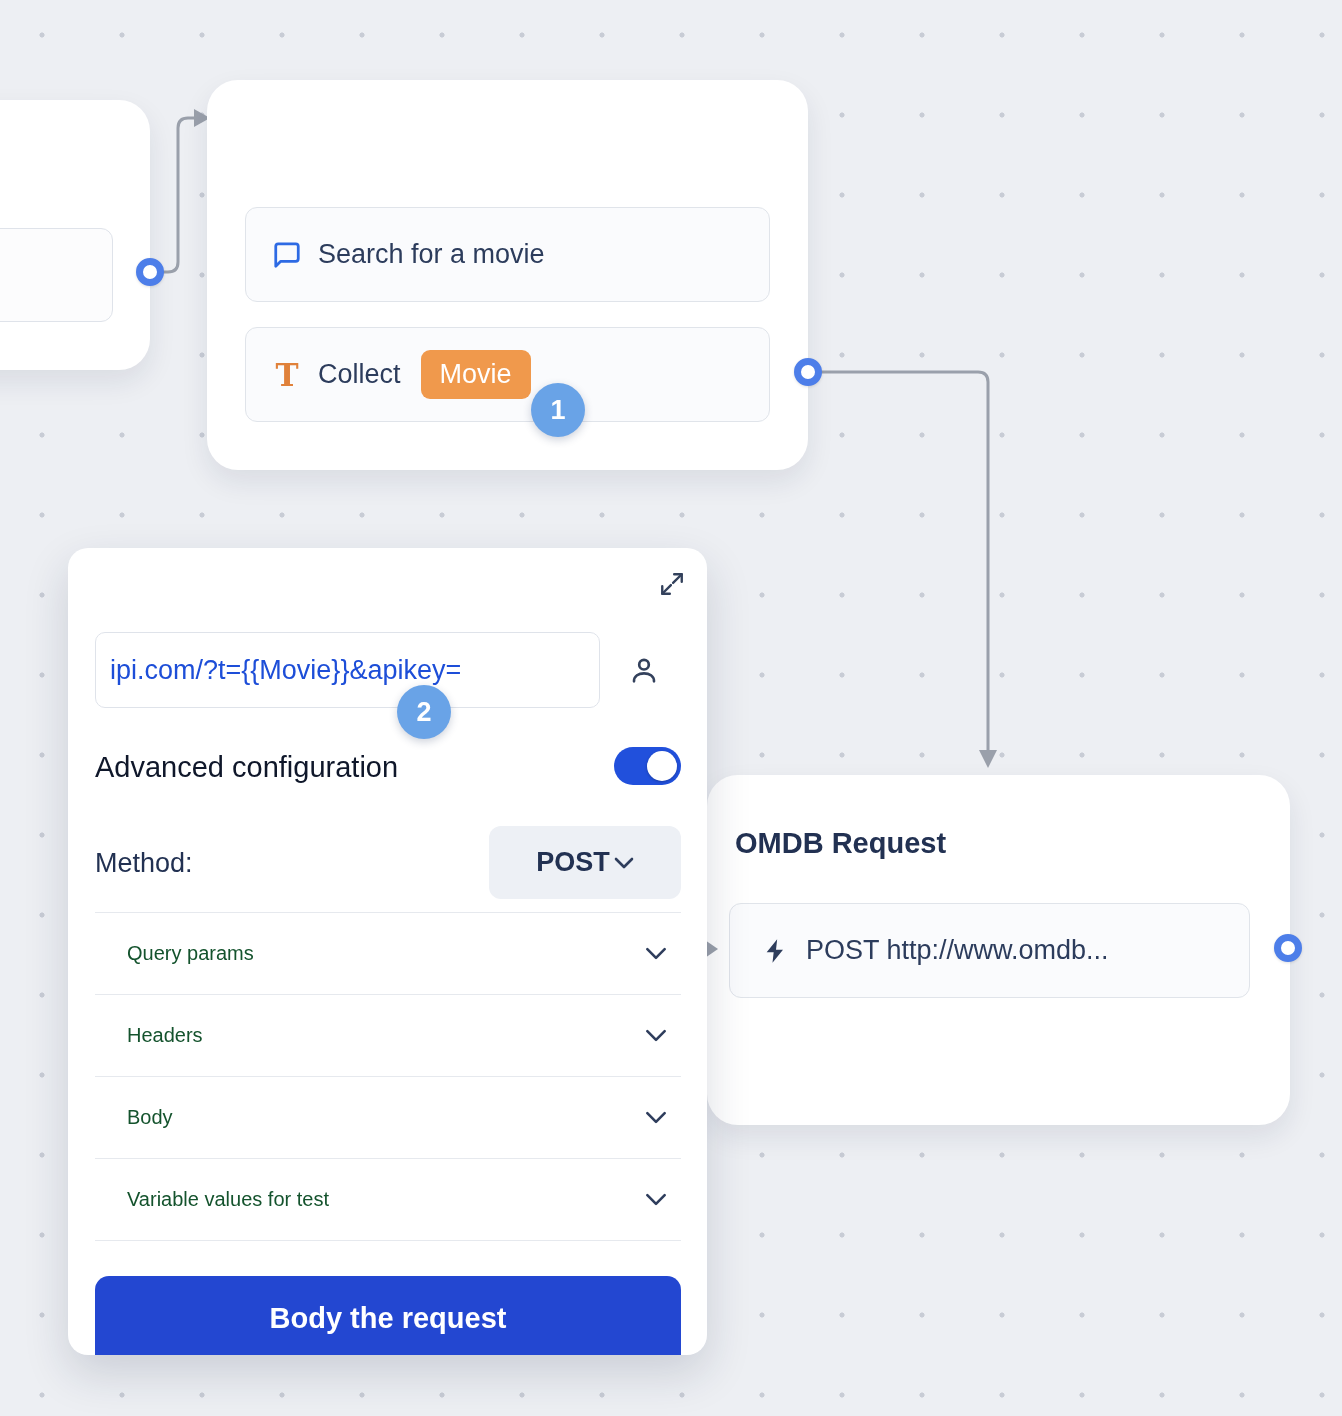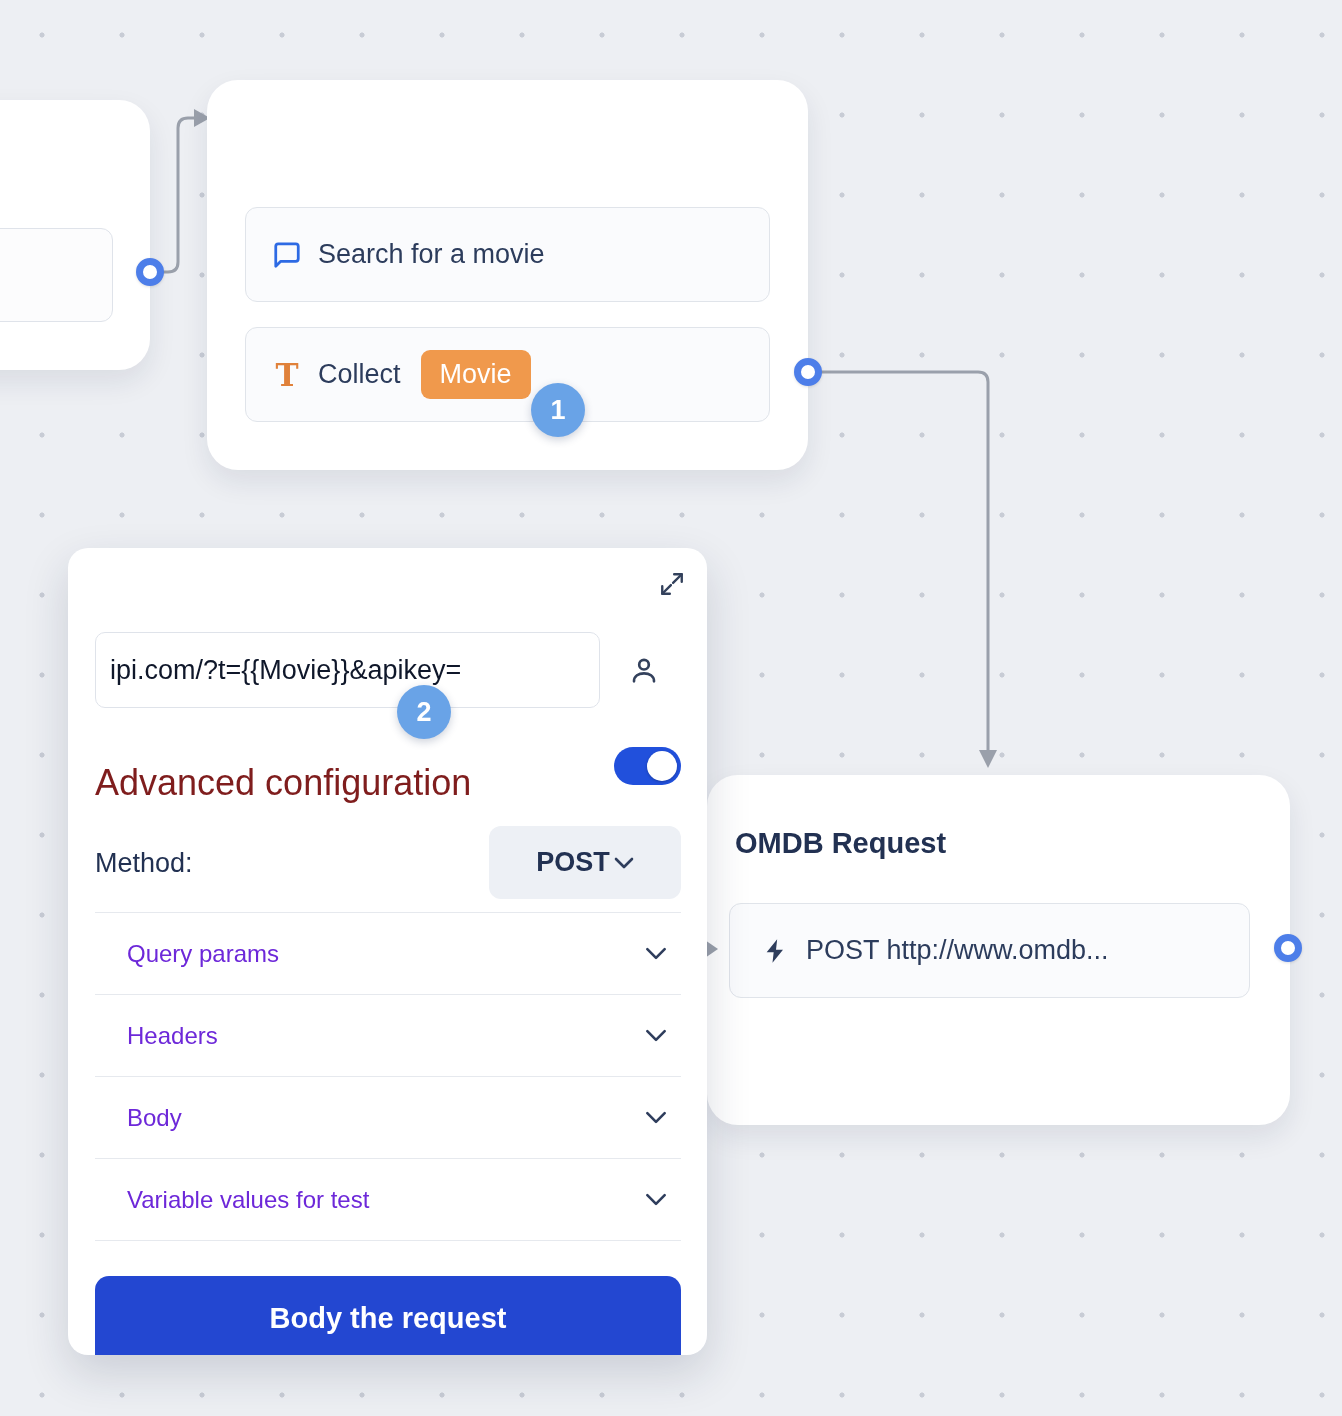--- a/index.html
+++ b/index.html
@@ -97,30 +97,30 @@
   }
   .expand-btn{
     position:absolute; left:581px; top:13px; width:46px; height:46px;
     background:transparent; border:none; border-radius:10px; cursor:pointer;
     display:flex; align-items:center; justify-content:center;
   }
   .url-input{
     position:absolute; left:27px; top:84px; width:505px; height:76px;
     border:1.5px solid #dfe3ea; border-radius:10px; background:#ffffff;
     font-family:"Liberation Sans", sans-serif;
-    font-size:27px; color:#0f172a; padding:16px 14px; outline:none;
+    font-size:27px; color:#1d4ed8; padding:16px 14px; outline:none;
     white-space:nowrap; overflow:hidden;
   }
   .person-btn{
     position:absolute; left:540px; top:86px; width:72px; height:72px;
     background:transparent; border:none; border-radius:12px; cursor:pointer;
     display:flex; align-items:center; justify-content:center;
   }
   .adv-label{
-    position:absolute; left:27px; top:214px; font-size:36px; color:#7f1d1d;
+    position:absolute; left:27px; top:203px; font-size:29px; color:#0f172a;
   }
   .toggle{
     position:absolute; left:546px; top:199px; width:67px; height:38px;
     background:#2150dc; border-radius:19px; cursor:pointer;
   }
   .toggle .knob{
     position:absolute; right:4px; top:4px; width:30px; height:30px;
     background:#ffffff; border-radius:50%; box-shadow:0 1px 3px rgba(0,0,0,.25);
   }
   .method-label{
@@ -135,21 +135,21 @@
   }
   .sections{
     position:absolute; left:27px; top:364px; width:586px;
     border-top:1px solid #e6e9ee;
   }
   .section-row{
     height:82px; border-bottom:1px solid #e6e9ee;
     display:flex; align-items:center; justify-content:space-between;
     padding:0 14px 0 32px; cursor:pointer;
   }
-  .section-label{ font-size:24px; color:#6d28d9; }
+  .section-label{ font-size:20px; color:#14532d; }
   .test-btn{
     position:absolute; left:27px; top:728px; width:586px; height:92px;
     background:#2347d1; border:none; border-radius:14px; cursor:pointer;
     color:#ffffff; font-family:"Liberation Sans", sans-serif;
     font-size:29px; font-weight:700;
     display:flex; align-items:flex-start; justify-content:center;
     padding-top:26px;
   }
   .icon{ display:inline-flex; align-items:center; justify-content:center; flex:0 0 auto; }
 </style>

